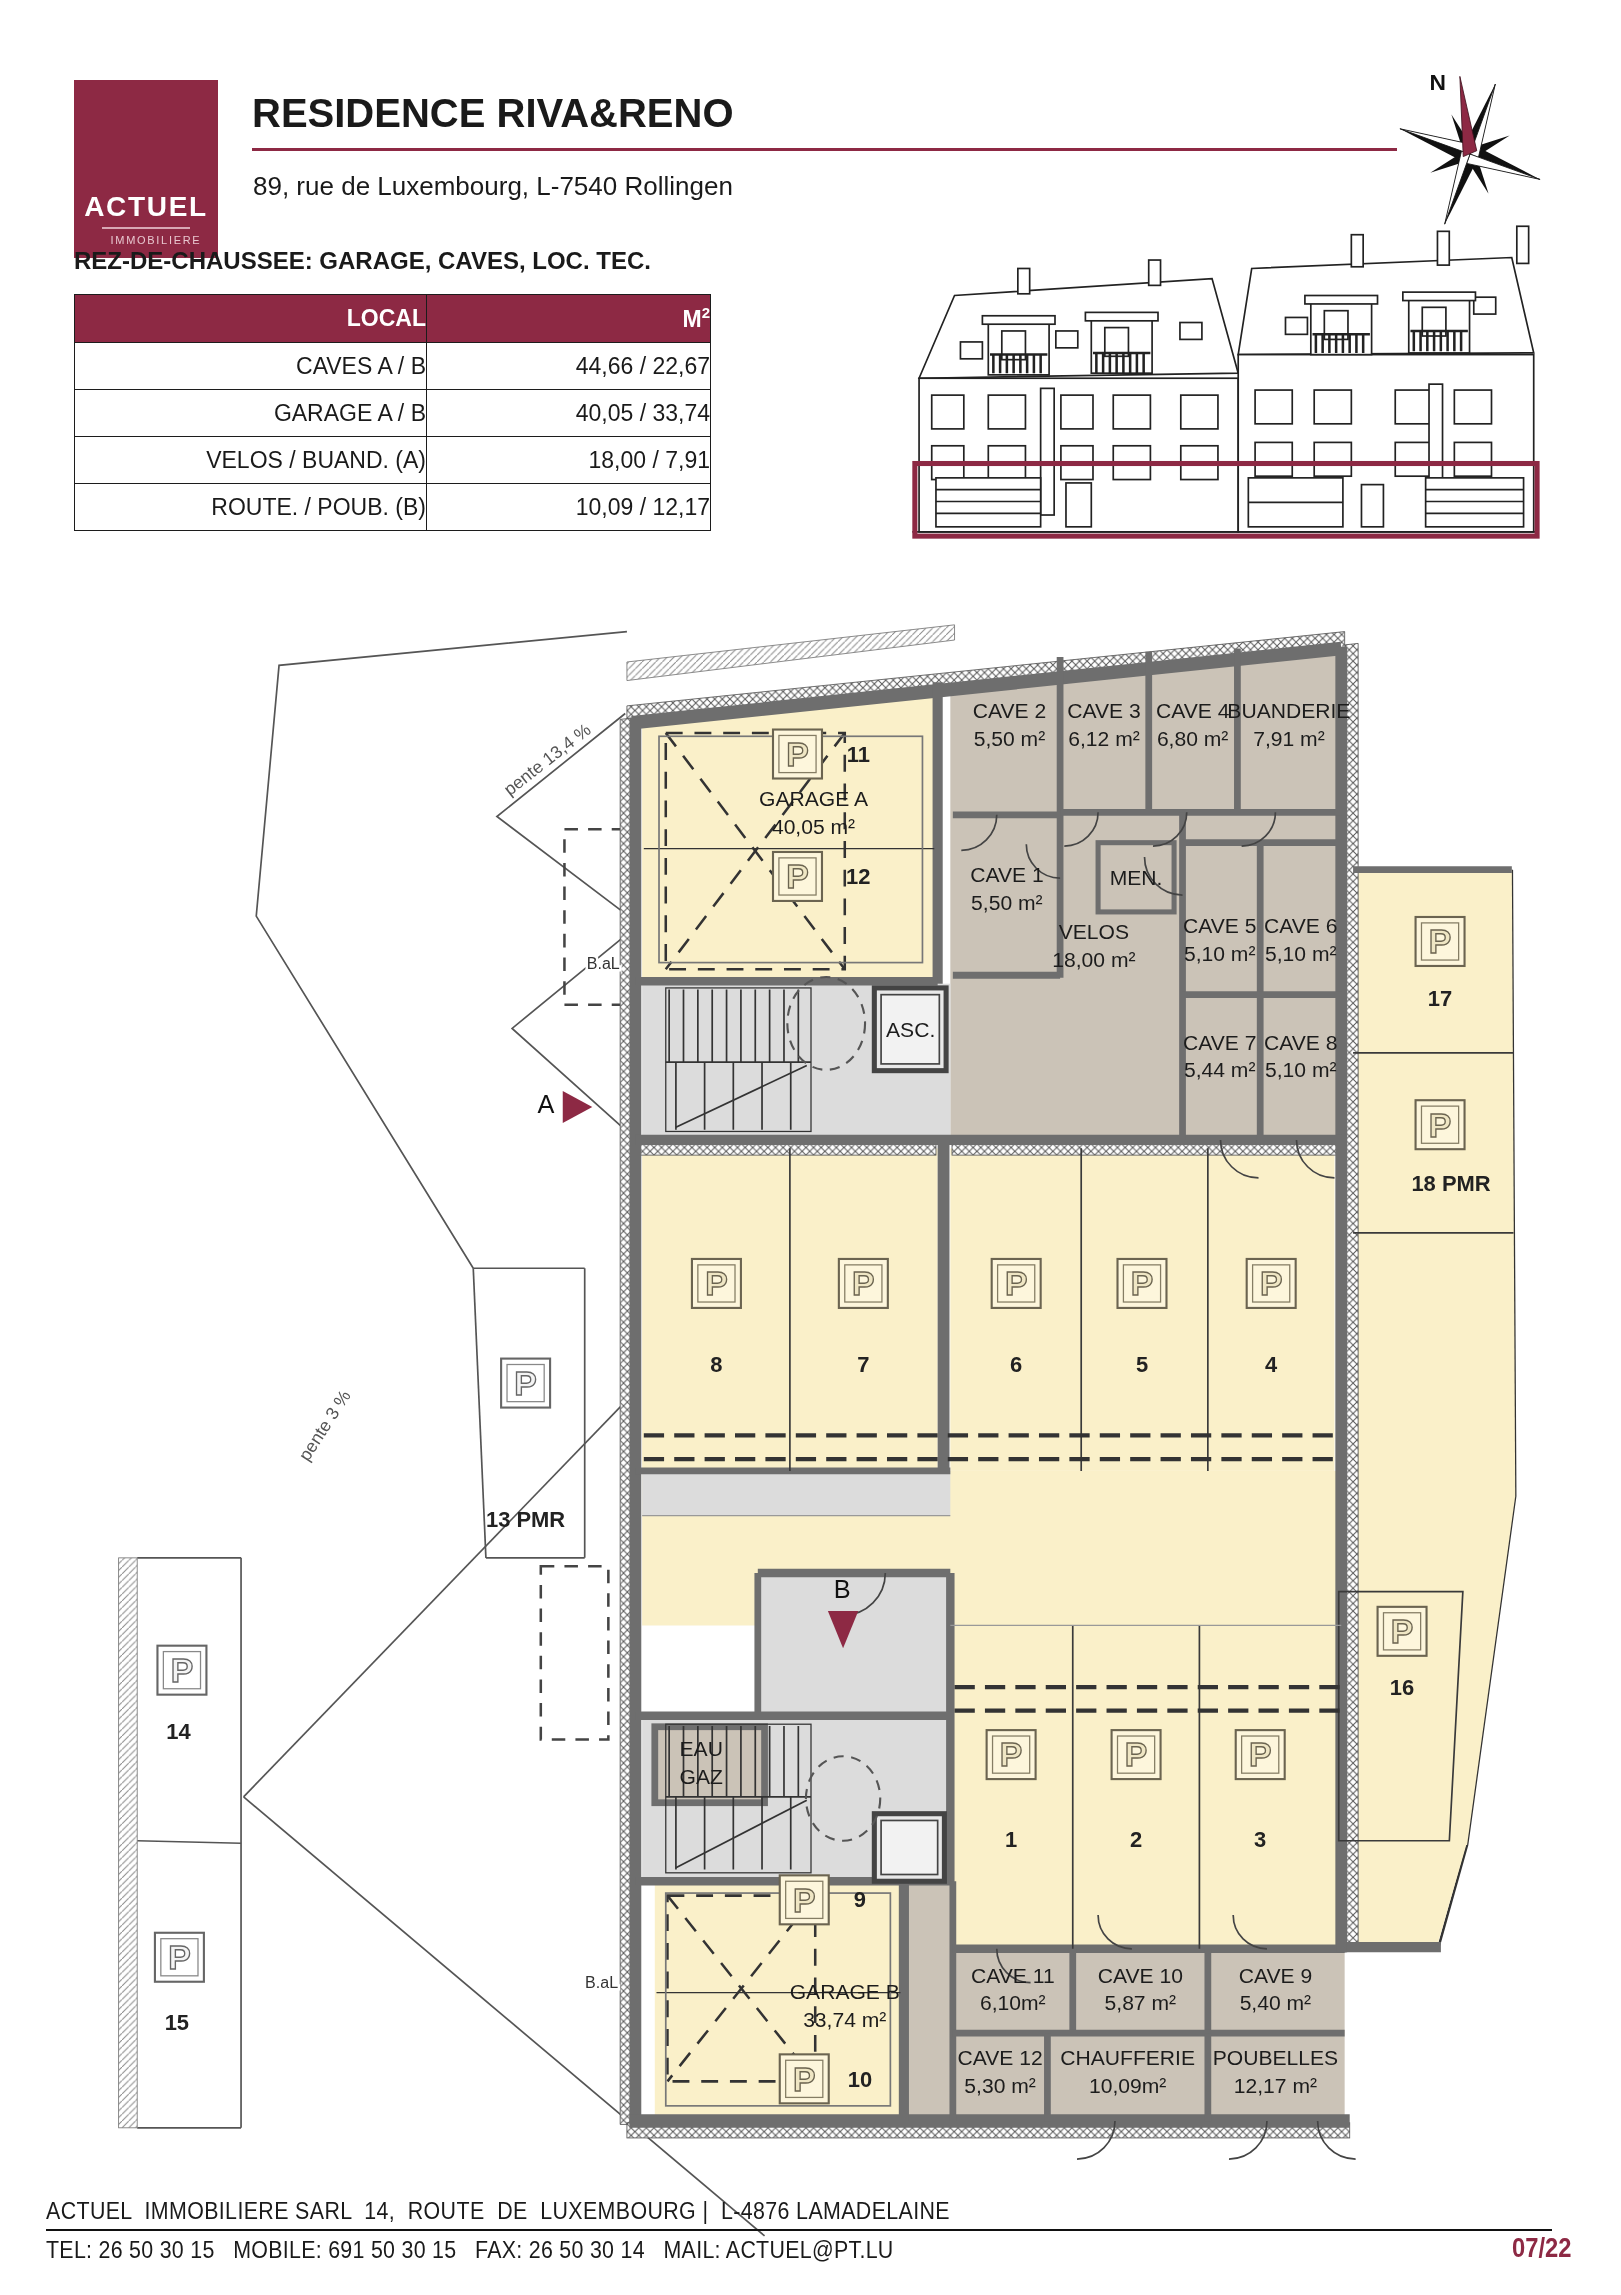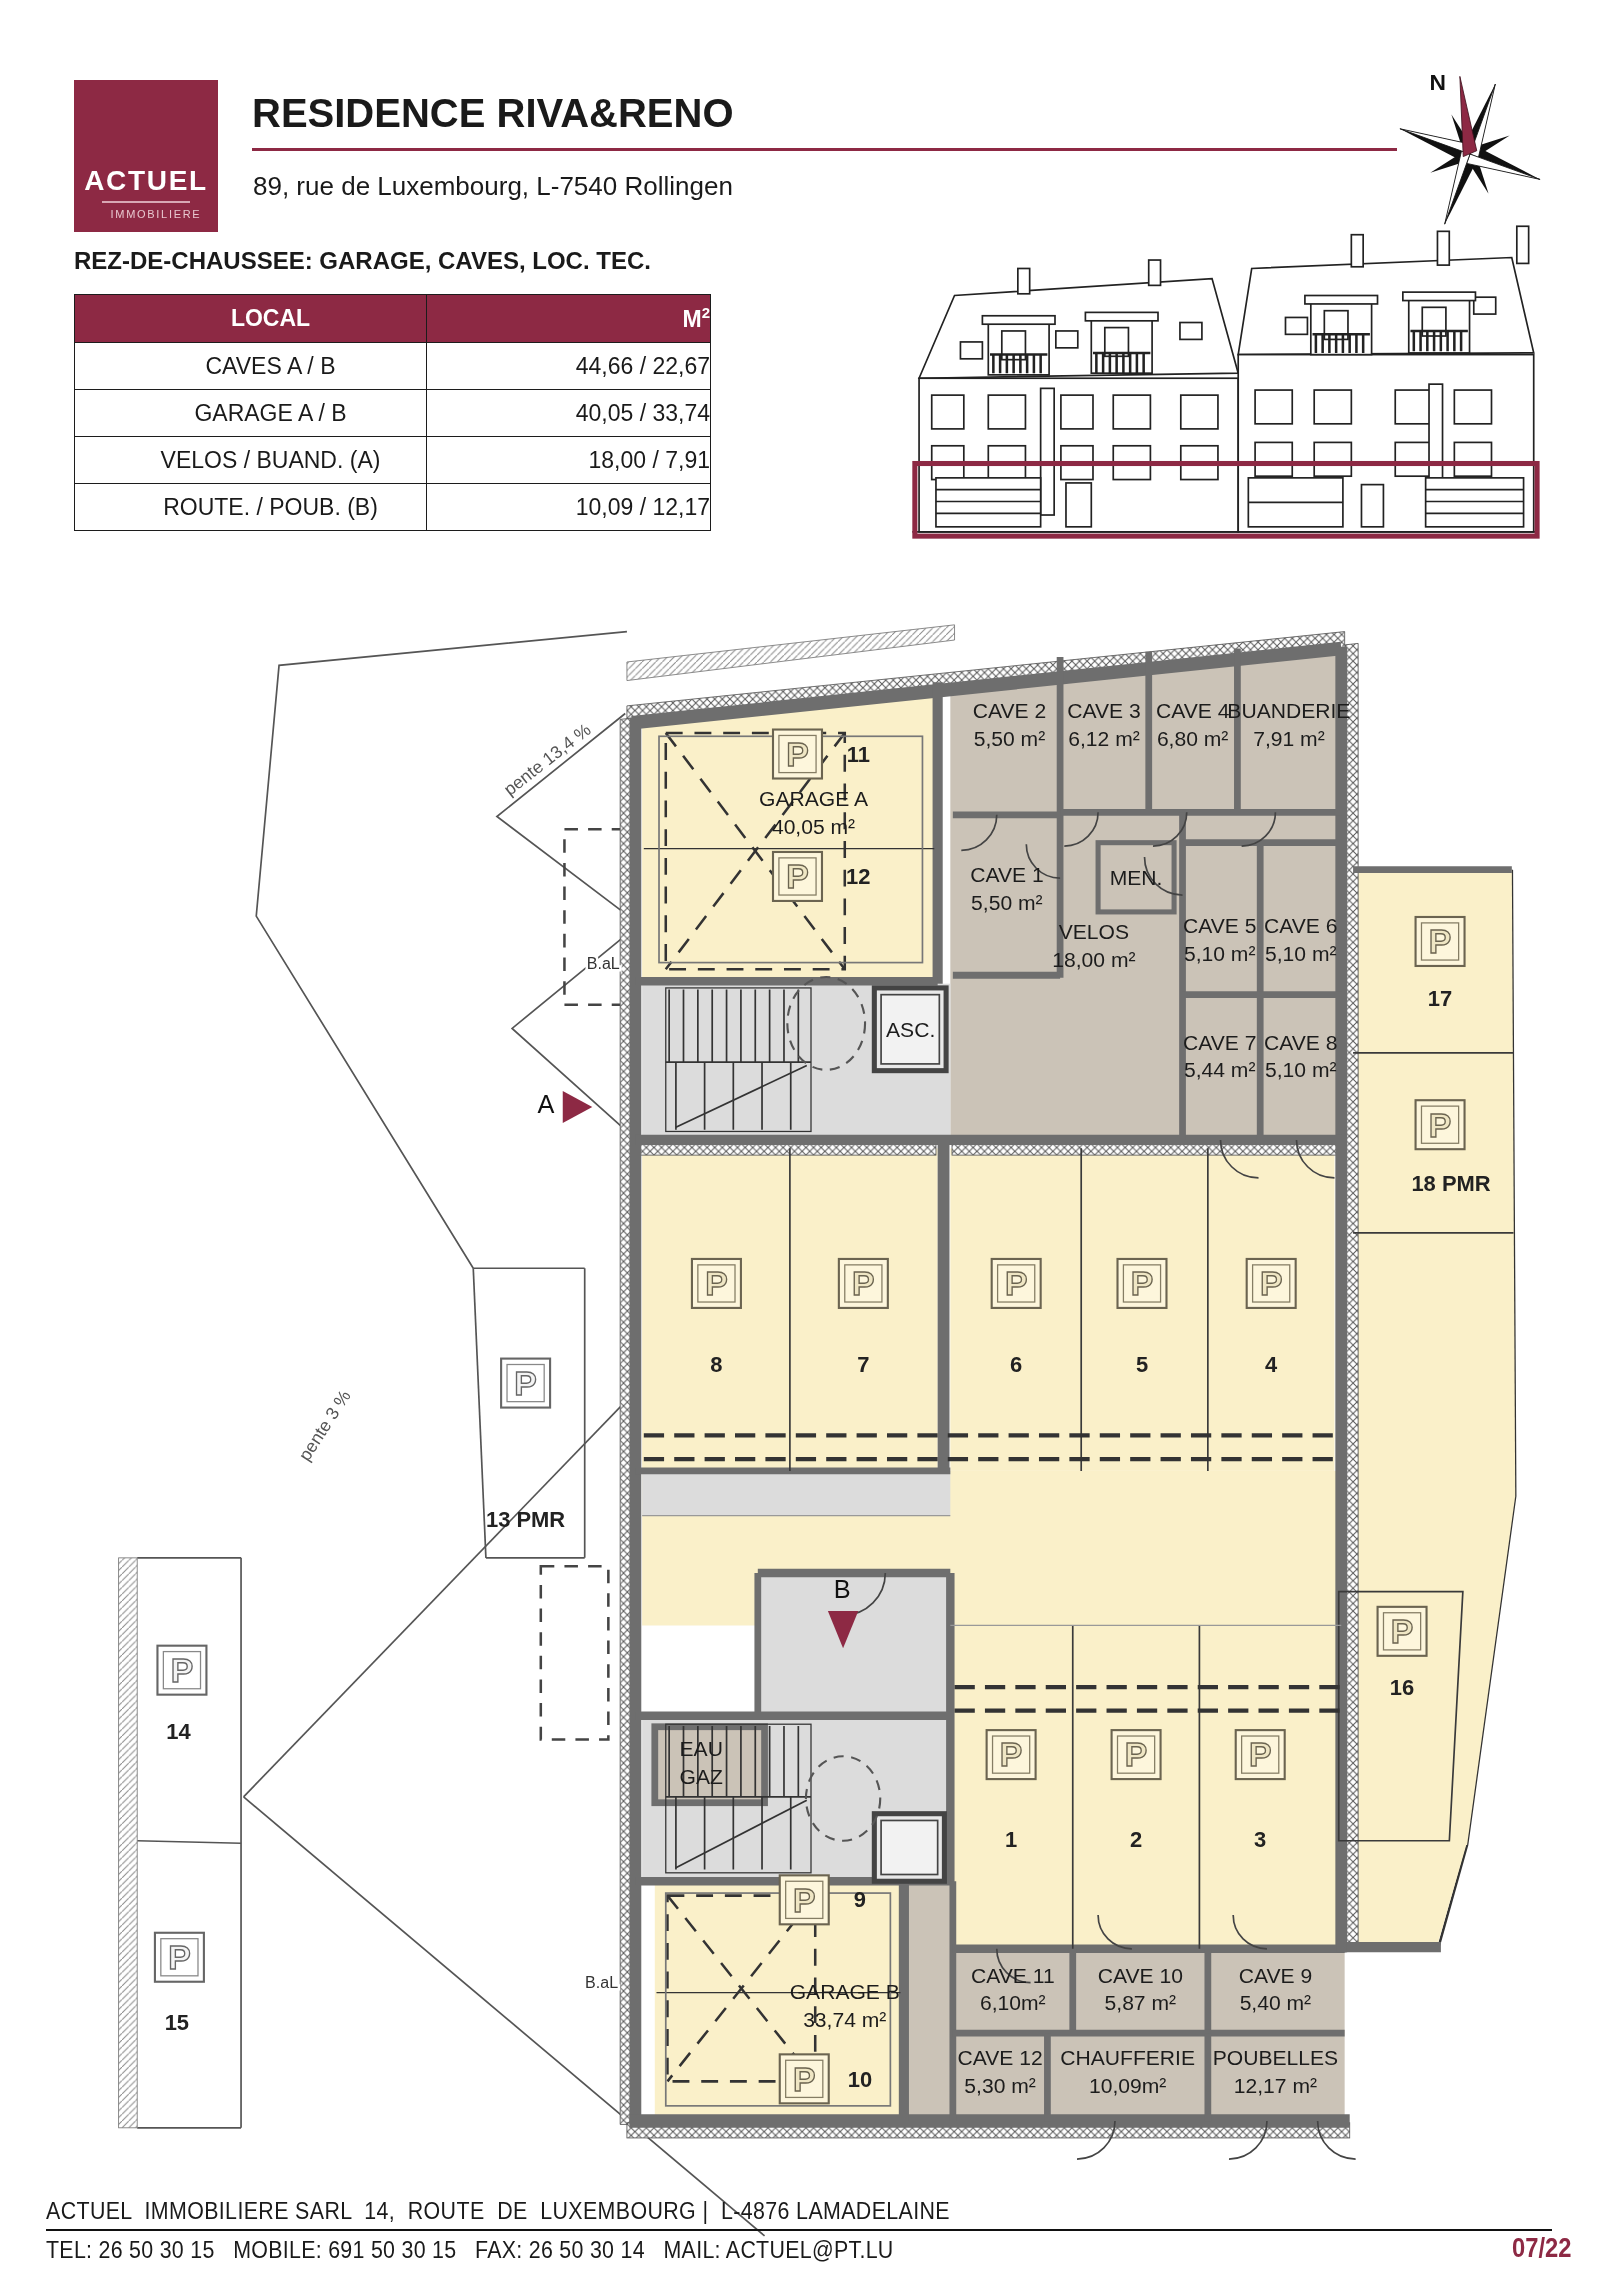--- a/index.html
+++ b/index.html
@@ -9,37 +9,37 @@
     --circ:#dcdcdc;
     --wall:#6e6e6e;
     --ink:#1a1a1a;
   }
   html,body{margin:0;padding:0;background:#888;}
   .page{position:relative;width:1622px;height:2295px;background:#ffffff;
         font-family:"Liberation Sans",sans-serif;color:var(--ink);overflow:hidden;}
   .abs{position:absolute;}
 
   
-  .logo{left:74px;top:80px;width:144px;height:152px;background:var(--maroon);
+  .logo{left:74px;top:80px;width:144px;height:178px;background:var(--maroon);
         display:flex;flex-direction:column;align-items:center;justify-content:flex-end;
         padding-bottom:12px;box-sizing:border-box;}
   .logo .l1{color:#fff;font-weight:bold;font-size:28px;letter-spacing:1.7px;}
   .logo .sep{width:88px;height:1.7px;background:#d8a7b4;margin:4.2px 0 5px 0;}
   .logo .l2{color:#e8c7cf;font-size:11px;letter-spacing:1.7px;padding-left:20px;}
   .title{left:252px;top:91px;font-size:40px;font-weight:bold;letter-spacing:0px;white-space:nowrap;}
   .title-rule{left:252px;top:148px;width:1145px;height:2.5px;background:var(--maroon);}
   .address{left:253px;top:159px;font-size:26px;white-space:nowrap;margin-top:12px;}
 
   
   .section-title{left:74px;top:247px;font-size:24px;font-weight:bold;white-space:nowrap;}
   table.spec{left:74px;top:294px;position:absolute;border-collapse:collapse;table-layout:fixed;
              width:635px;font-size:23px;}
   table.spec th,table.spec td{border:1.7px solid #1c1c1c;height:46px;padding:0;}
   table.spec thead th{background:var(--maroon);color:#fff;font-weight:bold;height:47px;}
-  table.spec th.c1,table.spec td.c1{width:352px;text-align:center;padding-left:40px;box-sizing:border-box;}
+  table.spec th.c1,table.spec td.c1{width:352px;text-align:right;padding-left:40px;box-sizing:border-box;}
   table.spec th.c2,table.spec td.c2{width:283px;text-align:right;}
   table.spec thead th.c2{border-left:1.7px solid #f4dbe2;}
   table.spec sup{font-size:15px;}
 
   
   .f-line1{left:46px;top:2198px;font-size:23px;letter-spacing:0.4px;transform:scaleX(.93);transform-origin:left;white-space:pre;}
   .f-rule{left:46px;top:2229px;width:1506px;height:1.7px;background:#111;}
   .f-line2{left:46px;top:2237px;font-size:23px;letter-spacing:0.3px;transform:scaleX(.93);transform-origin:left;white-space:pre;}
   .f-page{left:1512px;top:2233px;font-size:27px;color:var(--maroon);font-weight:bold;transform:scaleX(.88);transform-origin:left;}
 

